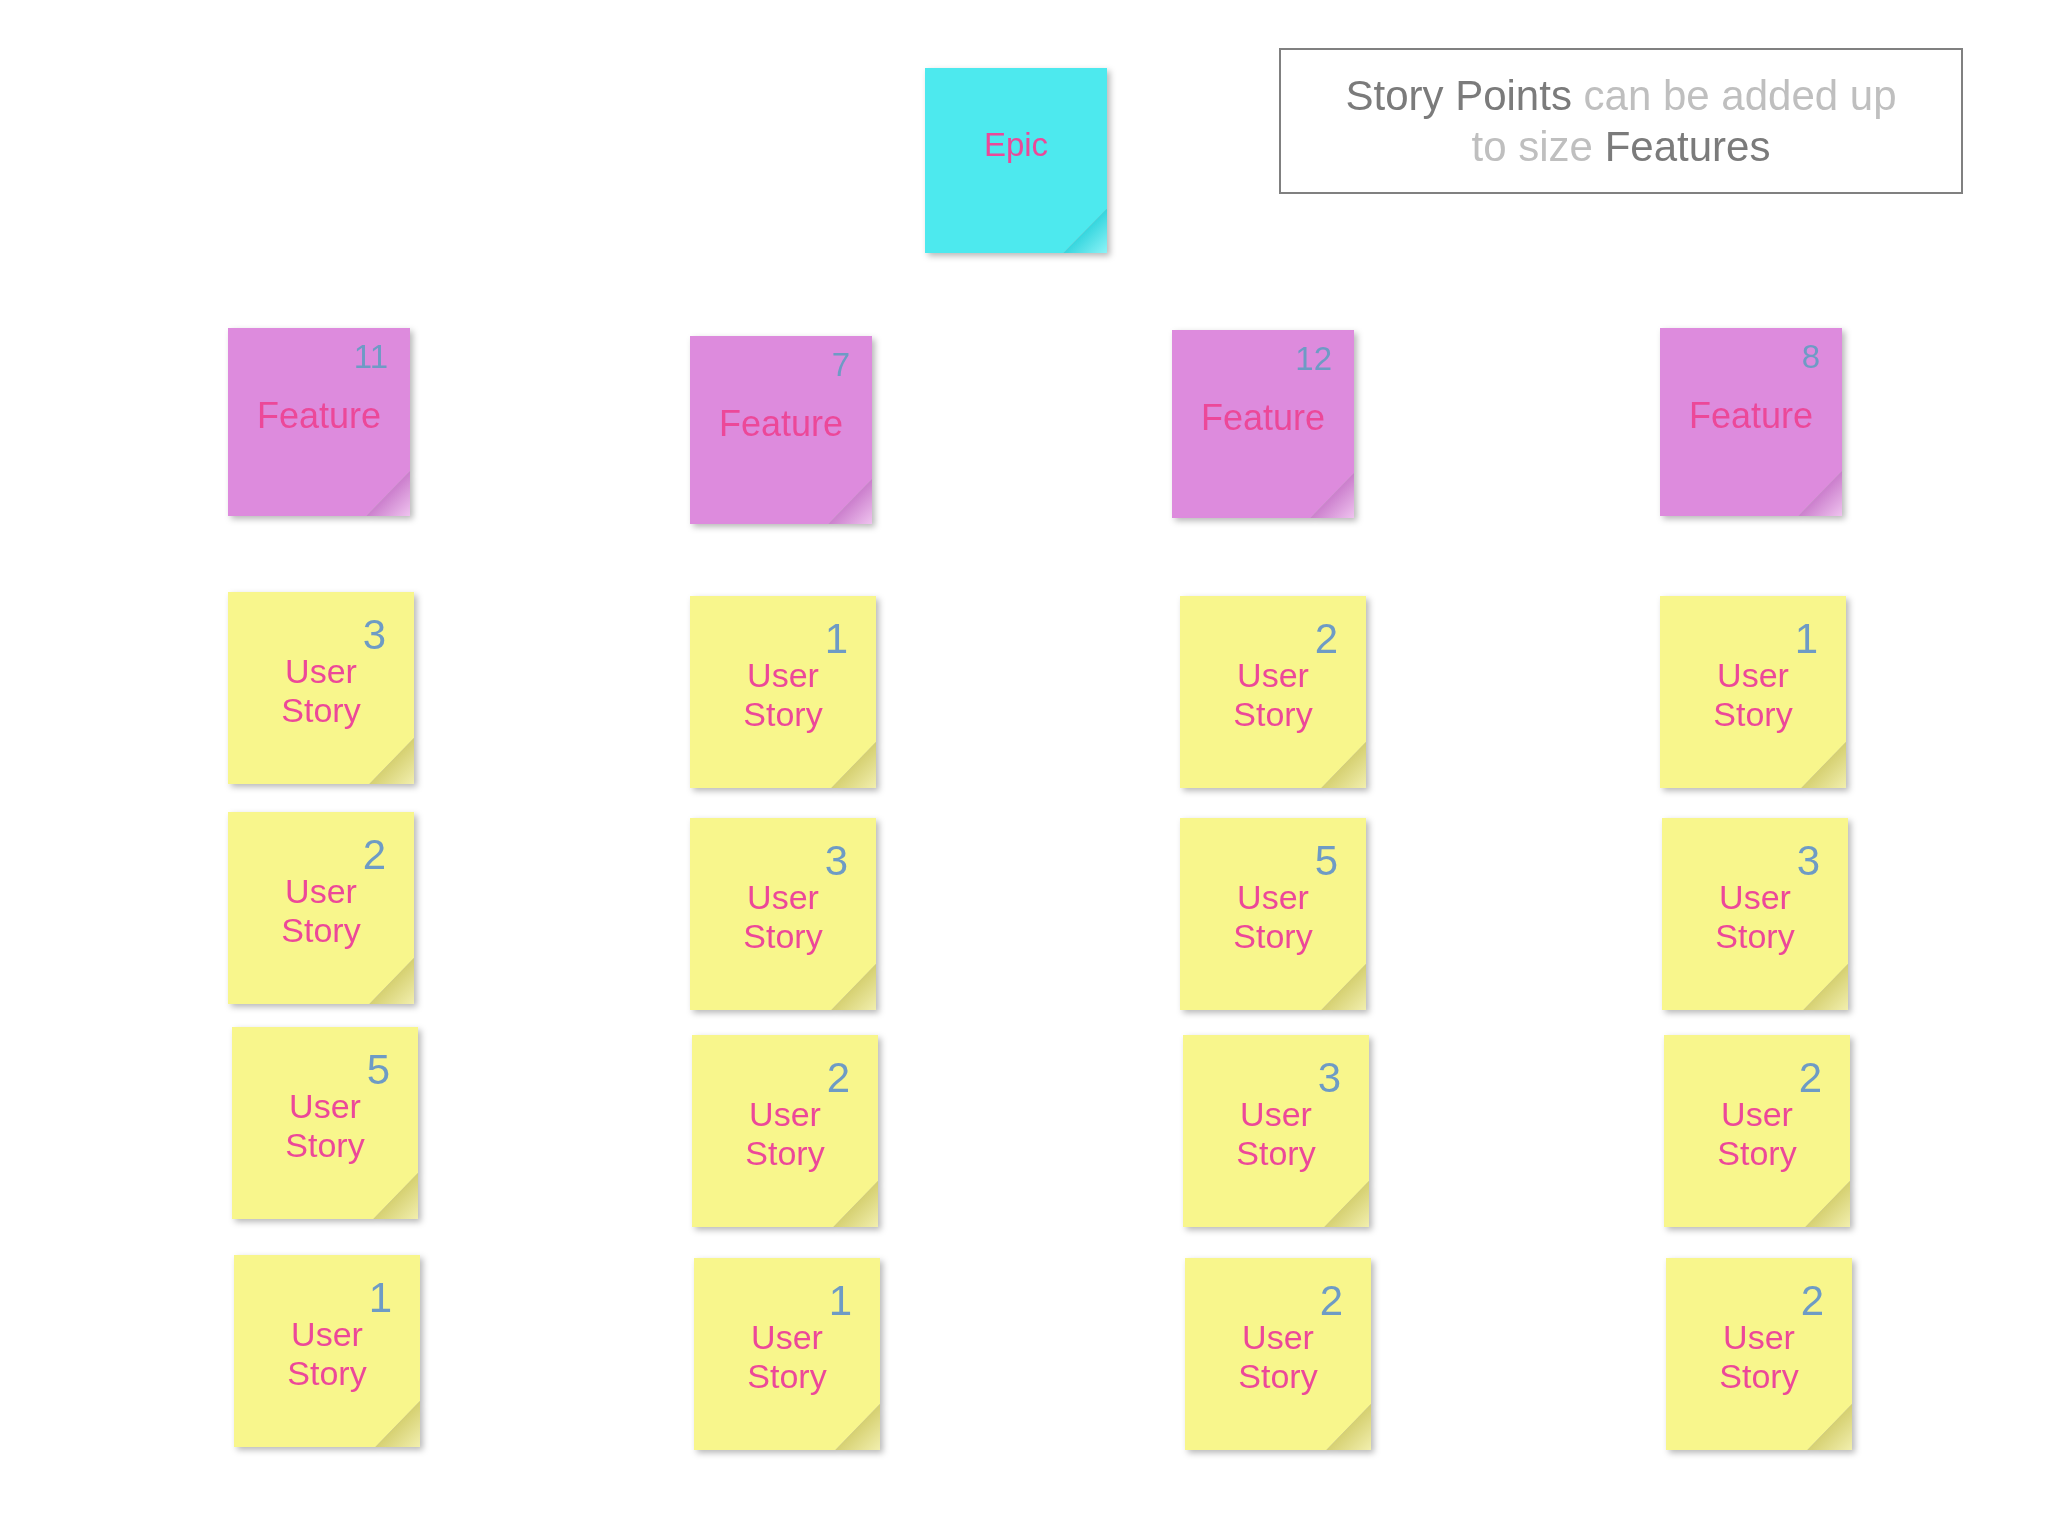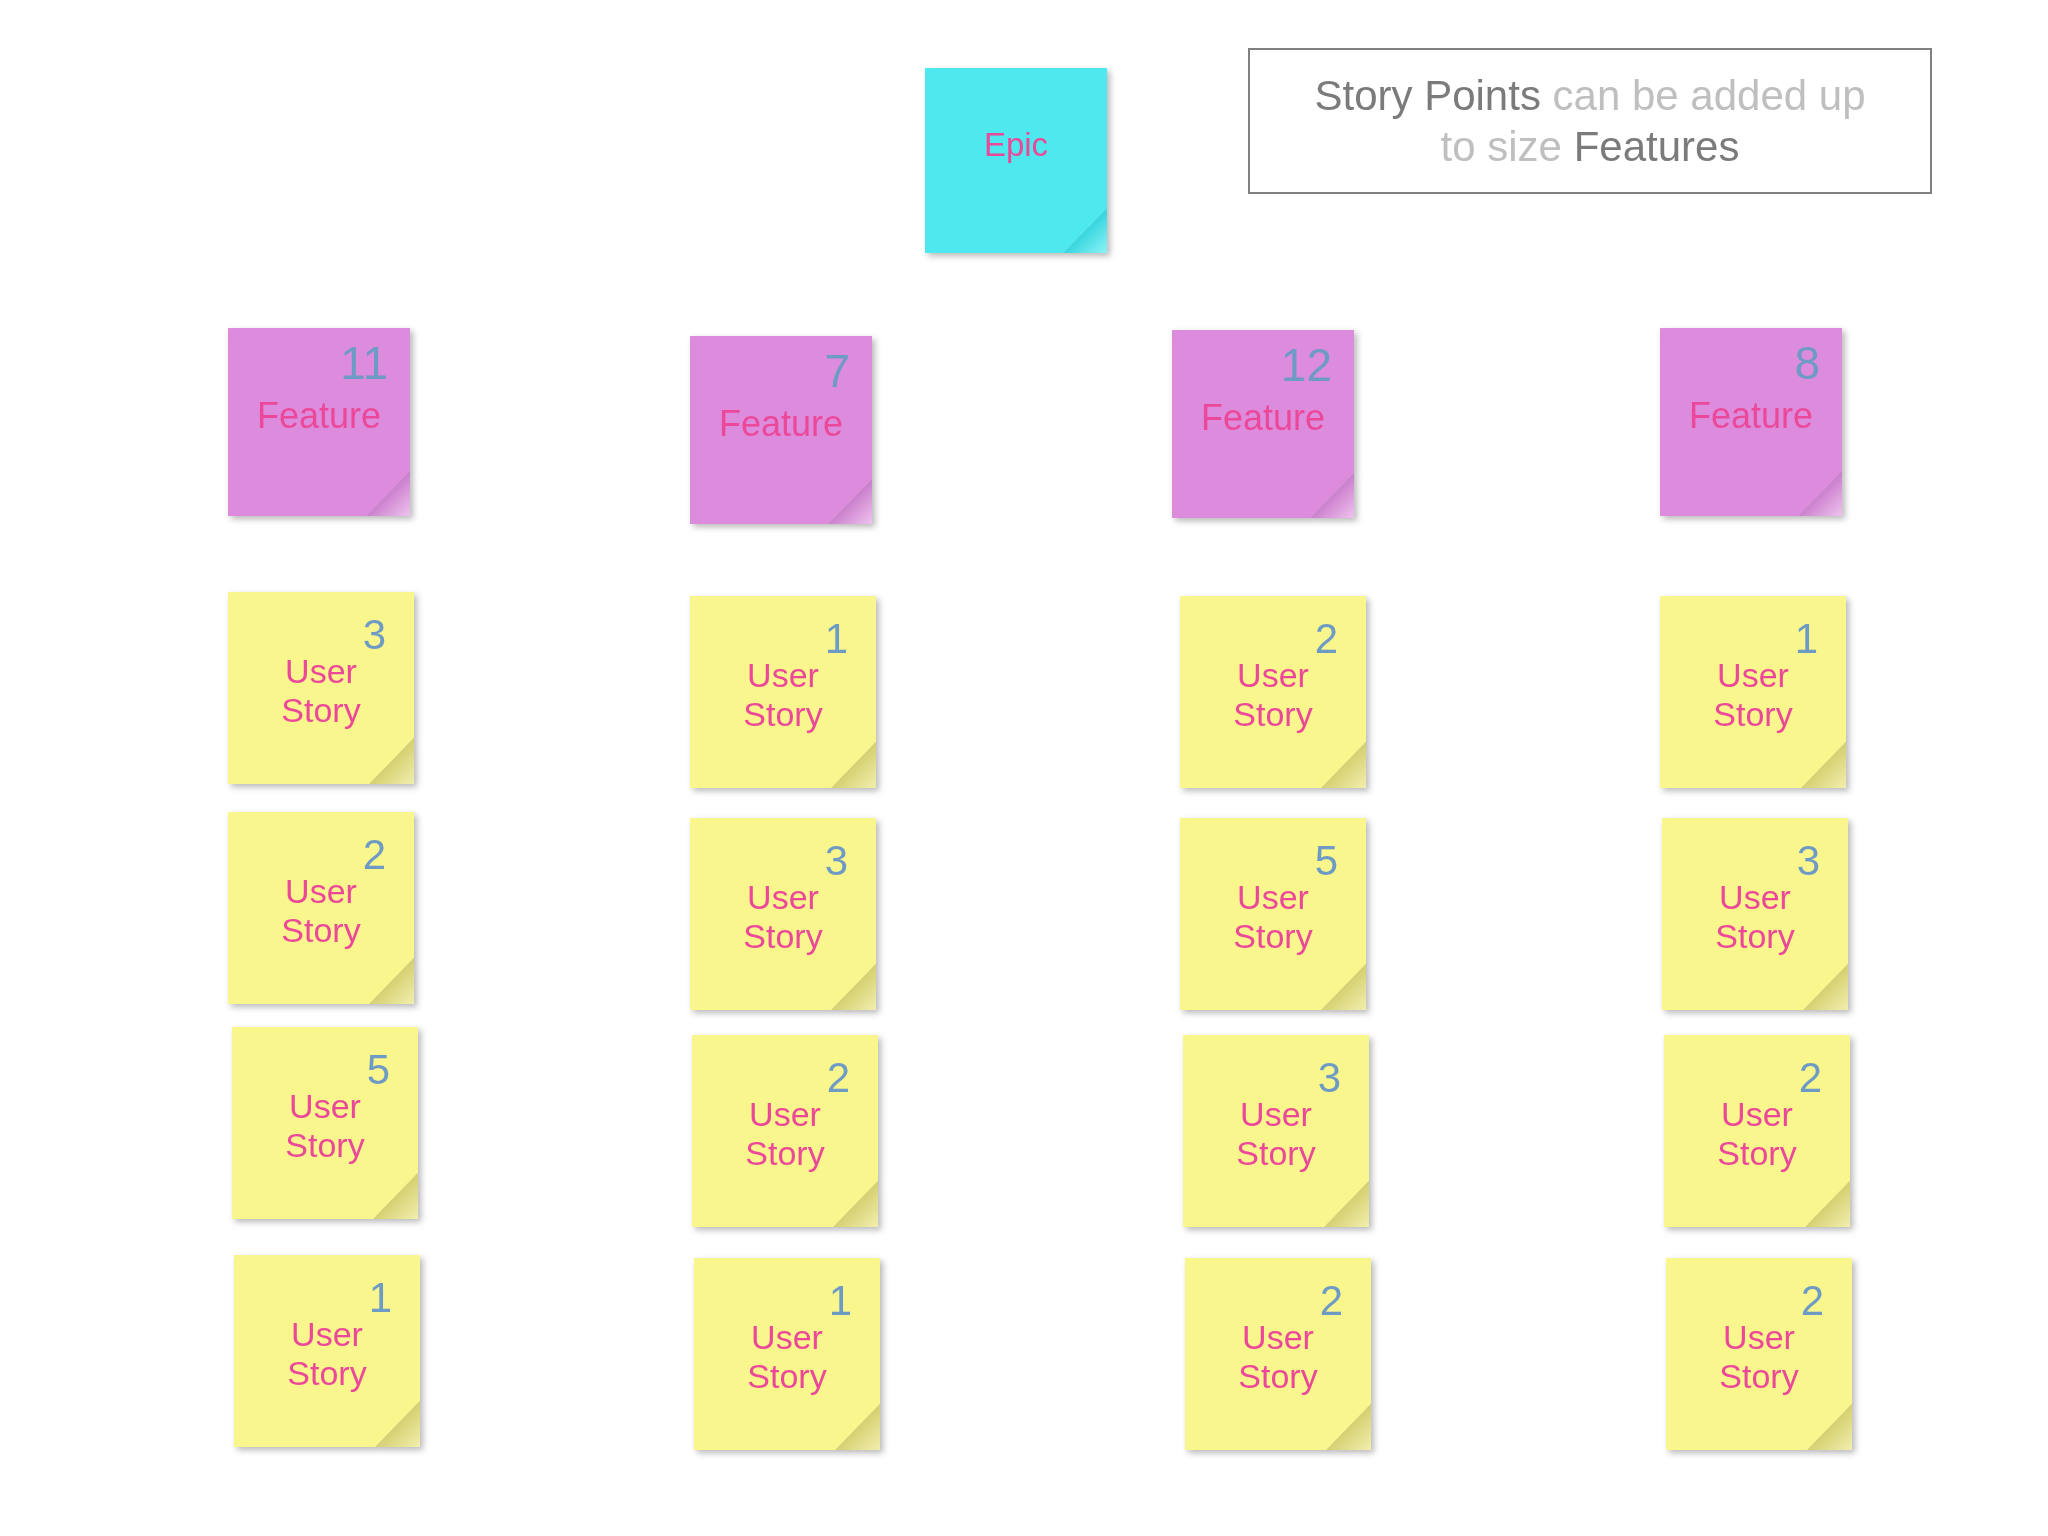--- a/index.html
+++ b/index.html
@@ -58,21 +58,21 @@
   .feature .sheet{background:#DD8BDD;}
   .feature .curl:before{
     background:linear-gradient(135deg,#a24fa6 0%,#c471c6 40%,#efc3ef 100%);
   }
   .feature .label{
     top:67px;
     font-size:36px;
   }
   .feature .points{
     right:22px;top:12px;
-    font-size:46px;
+    font-size:33px;
   }
 
   
   .story .sheet{background:#F8F68C;}
   .story .curl:before{
     background:linear-gradient(135deg,#9a9530 0%,#cdc75f 35%,#f2efae 100%);
   }
   .story .label{
     top:60px;
     font-size:34px;
@@ -86,20 +86,21 @@
   .caption{
     position:absolute;
     border:2px solid #808080;
     background:#ffffff;
     box-sizing:border-box;
     display:flex;
     align-items:center;
     justify-content:center;
     text-align:center;
     padding:6px 18px;
+    margin-left:31px;
   }
   .caption .ctext{
     font-size:42px;
     line-height:1.22;
     color:#BFBFBF;
     font-weight:400;
   }
   .caption .strong{color:#7B7B7B;}
 </style>
 </head>

